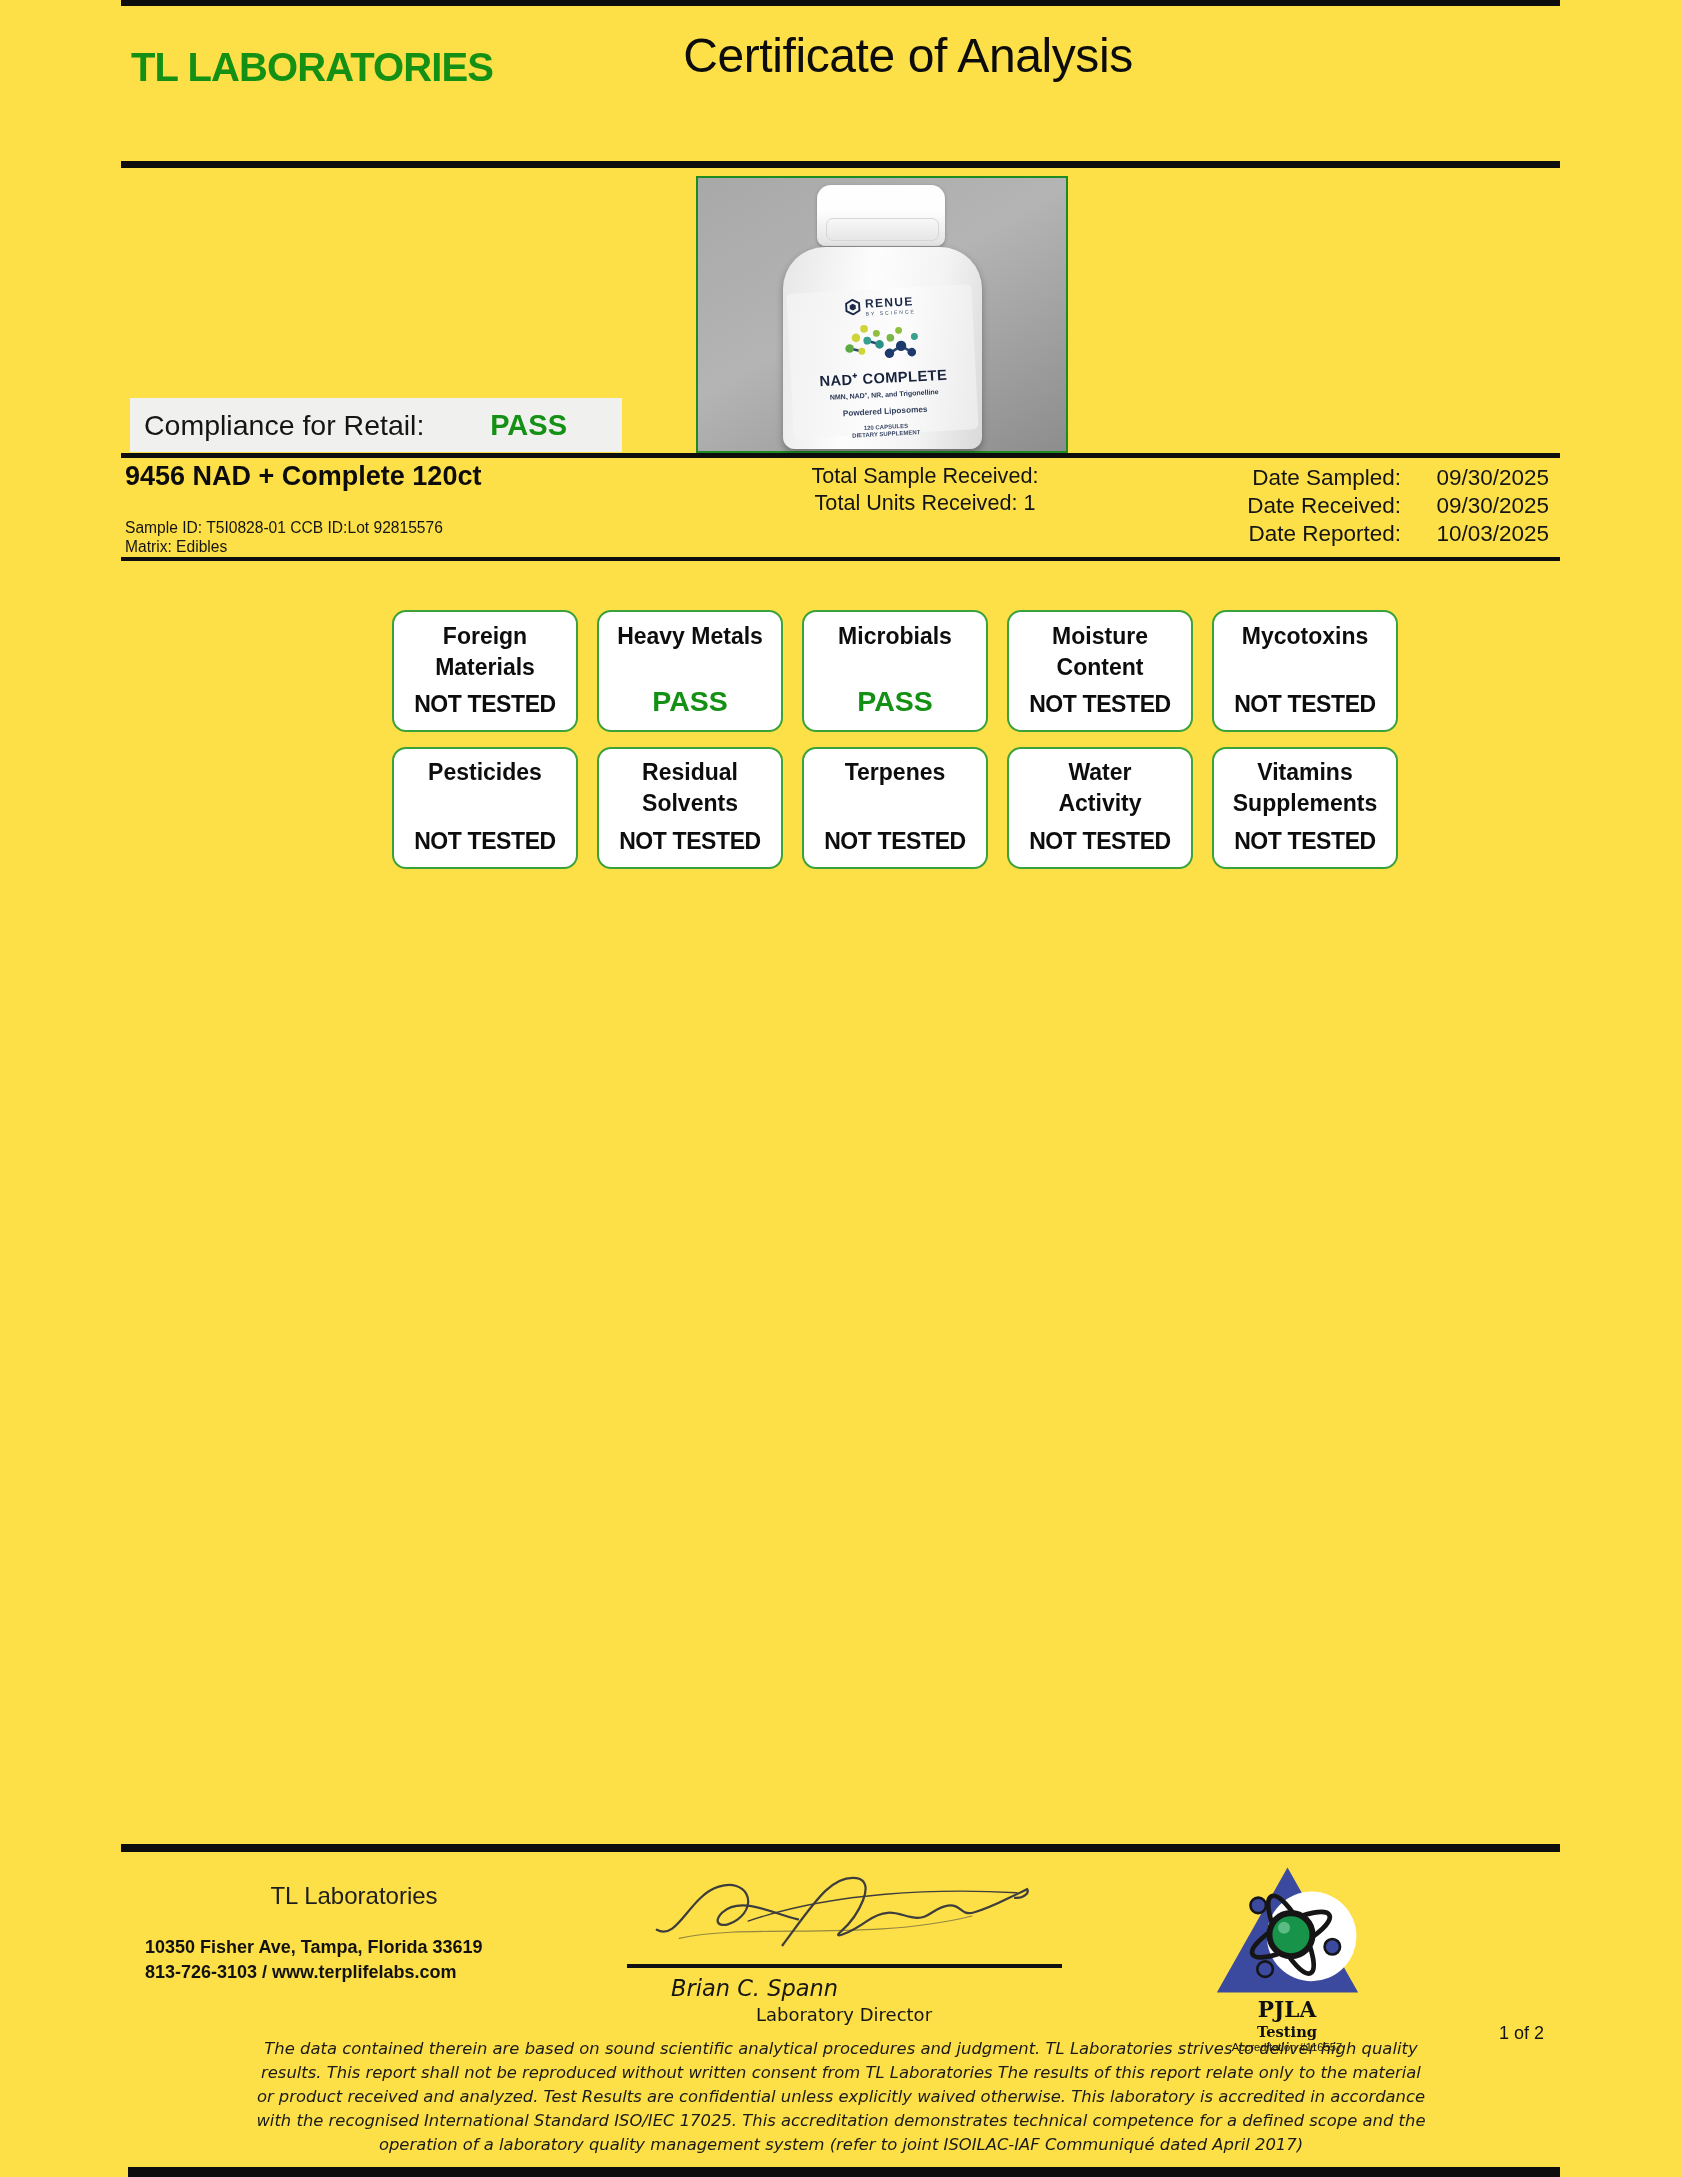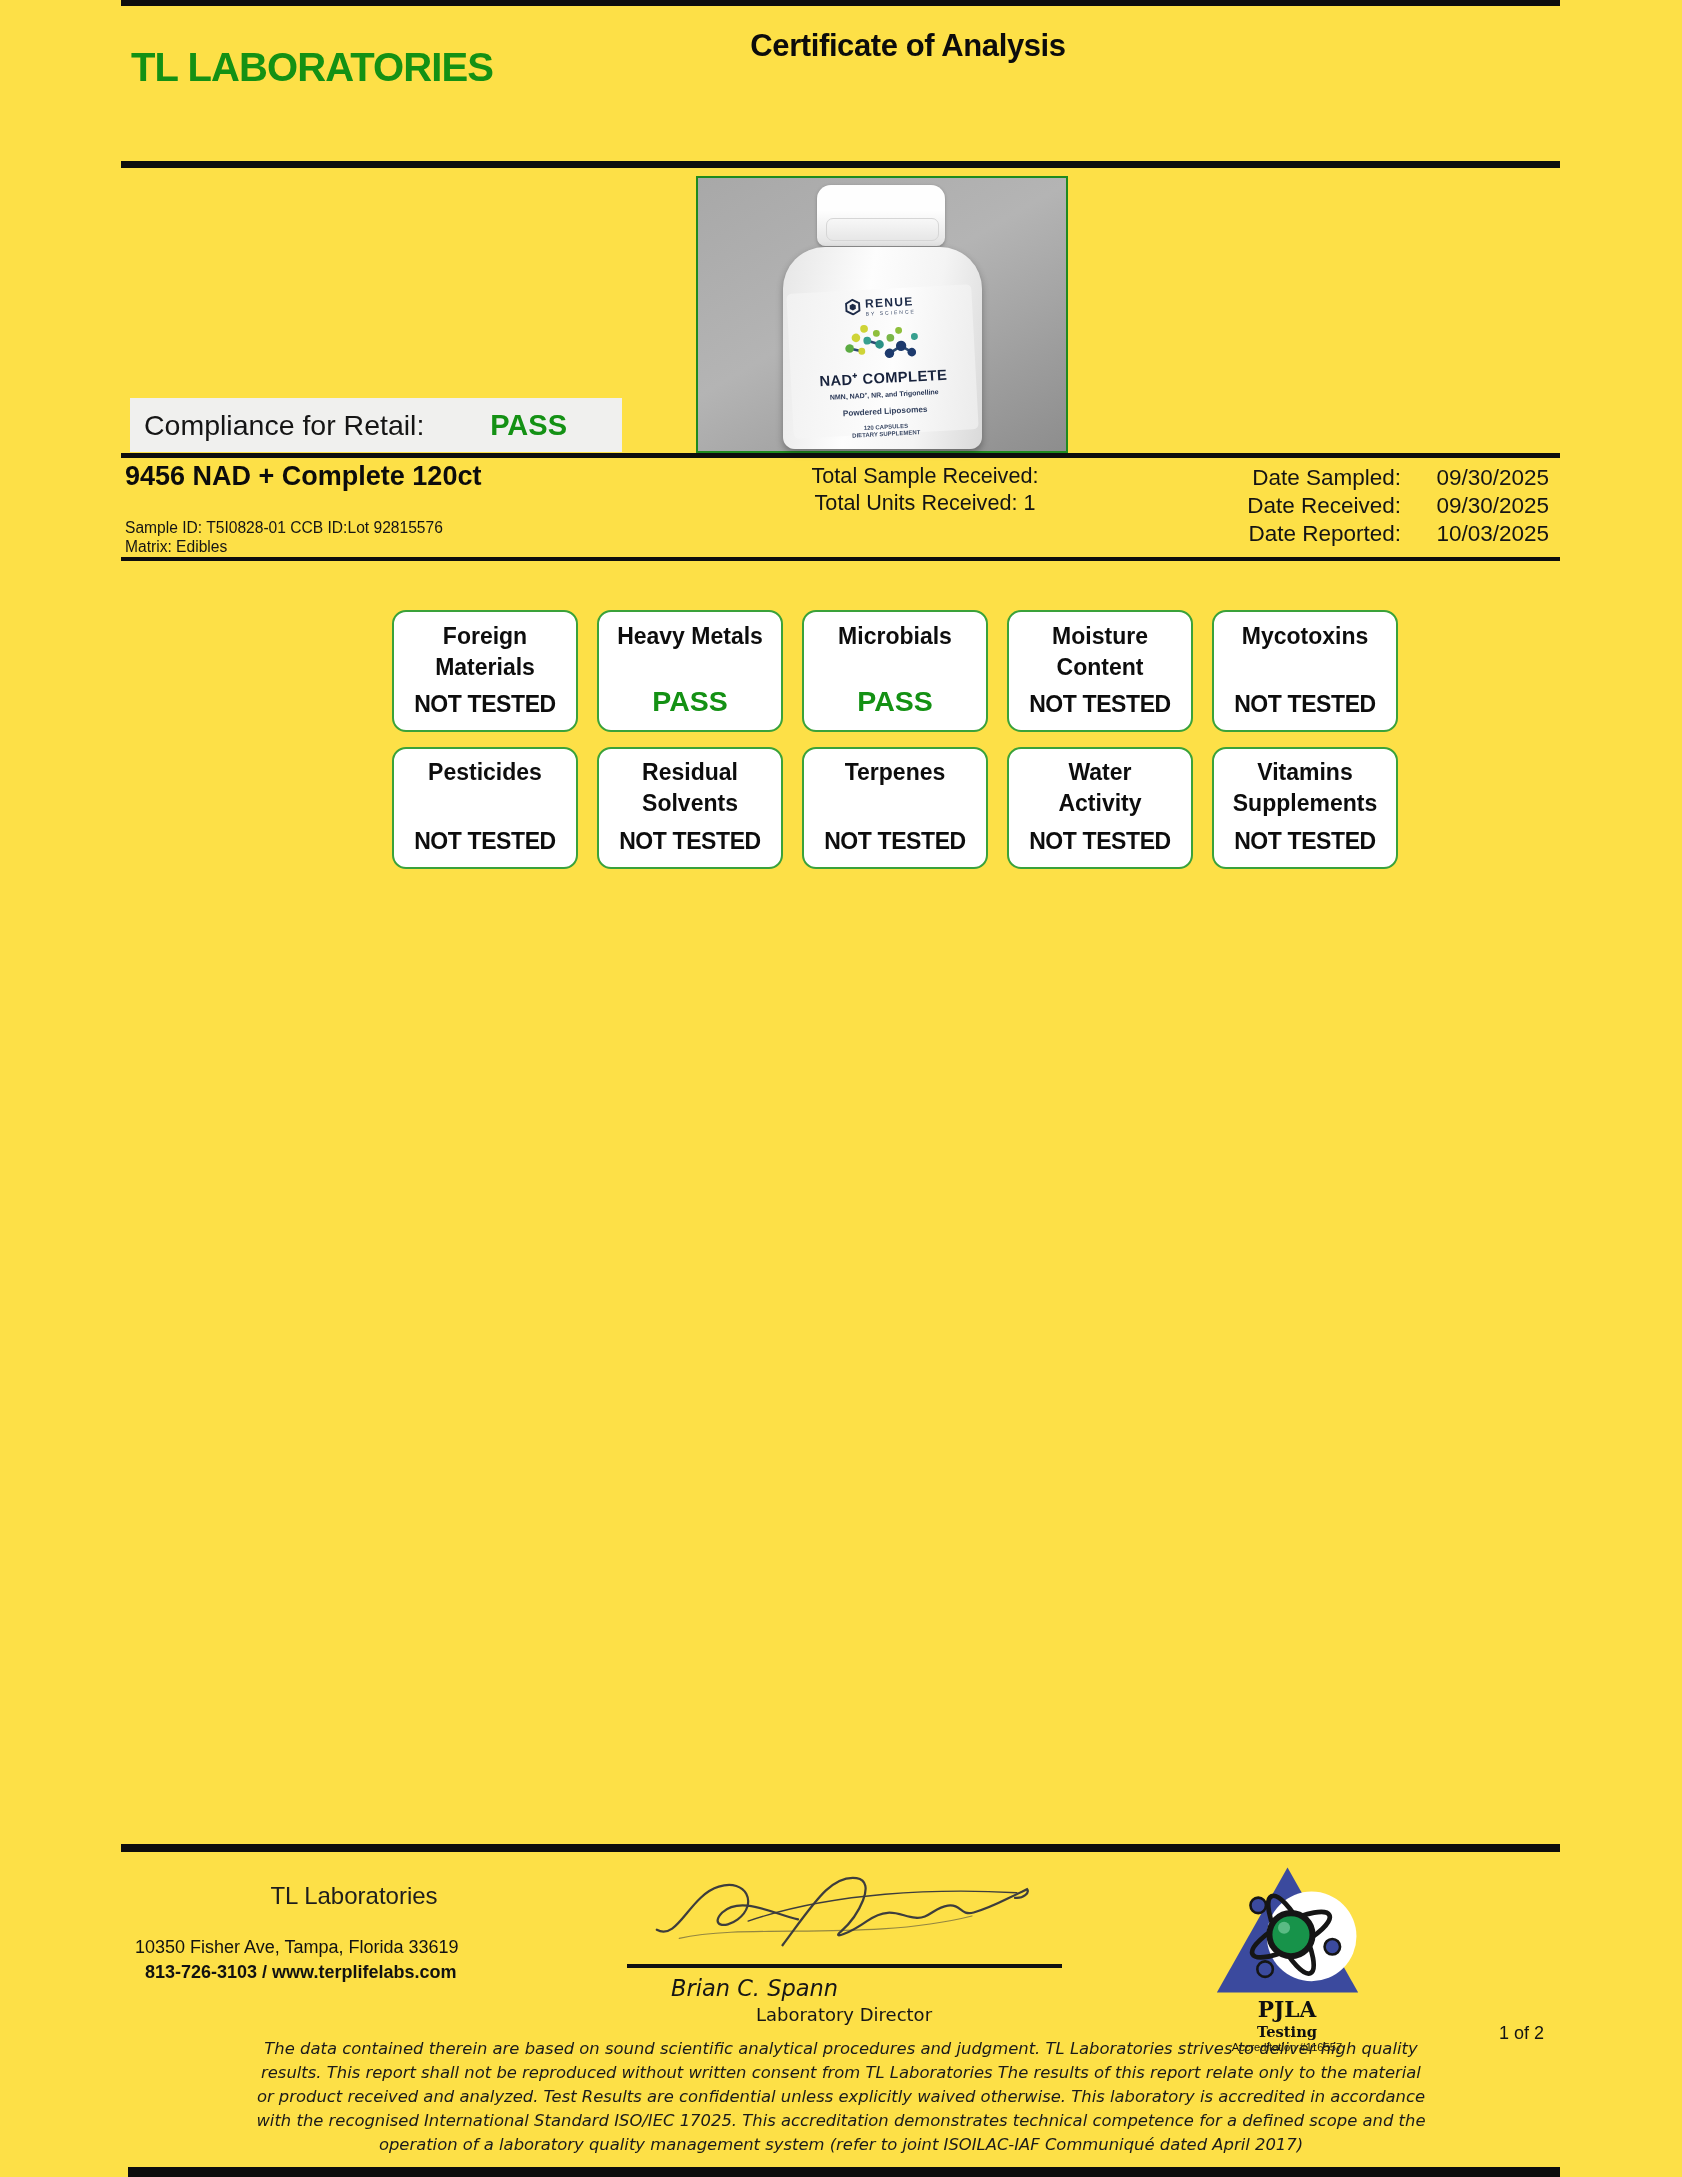--- a/index.html
+++ b/index.html
@@ -5,21 +5,21 @@
   html,body{margin:0;padding:0;background:#fff;}
   .page{position:relative;width:1683px;height:2177px;background:#fde047;
         font-family:"Liberation Sans",sans-serif;color:#111;overflow:hidden;}
   .abs{position:absolute;}
   .rule{position:absolute;background:#0d0d0d;}
 
   
   #rule-top{left:121px;top:0;width:1439px;height:6px;}
   #rule-header{left:121px;top:161px;width:1439px;height:7px;}
   .lab-name{left:131px;top:45px;font-size:40px;font-weight:bold;color:#149114;letter-spacing:-0.9px;}
-  .doc-title{left:519px;top:28px;width:778px;text-align:center;font-size:31px;font-weight:bold;letter-spacing:-0.4px;color:#0c0c0c;}
+  .doc-title{left:519px;top:28px;width:778px;text-align:center;font-size:48px;font-weight:normal;letter-spacing:-0.4px;color:#0c0c0c;}
   .doc-code{left:519px;top:83px;width:778px;text-align:center;font-size:23px;color:#0c0c0c;}
 
   
   .photo{left:696px;top:176px;width:372px;height:277px;border:2.6px solid #1f8a1f;box-sizing:border-box;
          background:linear-gradient(150deg,#a8a8a8,#b4b4b4 45%,#8d8d8d);}
   .photo .abs{position:absolute;}
   .bottle-cap{left:119px;top:7px;width:128px;height:61px;border-radius:14px 14px 8.6px 8.6px;
               background:linear-gradient(180deg,#fefefe 0 42%,#e2e2e2);box-shadow:0 1.7px 3.5px rgba(0,0,0,.25);}
   .cap-seam{left:128px;top:40px;width:111px;height:21px;border:1.7px solid #d6d6d6;border-radius:7px;}
   .bottle-body{left:85px;top:69px;width:199px;height:202px;border-radius:42px 42px 12px 12px;
@@ -62,21 +62,21 @@
   .test-box{height:122px;border:2.2px solid #3aa23a;border-radius:14px;box-sizing:border-box;background:#fff;
             display:flex;flex-direction:column;align-items:center;justify-content:space-between;
             padding:8.6px 3.5px 12px 3.5px;}
   .test-name{font-size:23px;font-weight:bold;text-align:center;line-height:31px;white-space:pre-line;color:#0d0d0d;}
   .test-result{font-size:23px;font-weight:bold;color:#0d0d0d;letter-spacing:-0.4px;}
   .test-result.pass{font-size:28.5px;color:#149114;letter-spacing:0;}
 
   
   #rule-footer{left:121px;top:1844px;width:1439px;height:7.8px;}
   .footer-company{left:164px;top:1882px;width:380px;text-align:center;font-size:24px;color:#1d1d1d;}
-  .footer-address{left:135px;top:1937px;font-size:18px;font-weight:normal;color:#111;}
+  .footer-address{left:145px;top:1937px;font-size:18px;font-weight:bold;color:#111;}
   .footer-phone{left:145px;top:1962px;font-size:18px;font-weight:bold;color:#111;}
   .signature-svg{left:644px;top:1866px;}
   .sig-line{left:627px;top:1964px;width:435px;height:3.5px;background:#111;}
   .signer-name{left:671px;top:1975px;width:346px;font-size:22.5px;font-style:italic;
                font-family:"DejaVu Sans",sans-serif;color:#161616;}
   .signer-title{left:671px;top:2004px;width:346px;text-align:center;font-size:18px;
                font-family:"DejaVu Sans",sans-serif;color:#161616;}
   .pjla{left:1209px;top:1864px;width:156px;text-align:center;}
   .pjla svg{display:block;margin:0 auto;}
   .pjla-name{font-size:21.6px;font-weight:bold;font-family:"DejaVu Serif",serif;color:#101010;margin-top:1.7px;}

